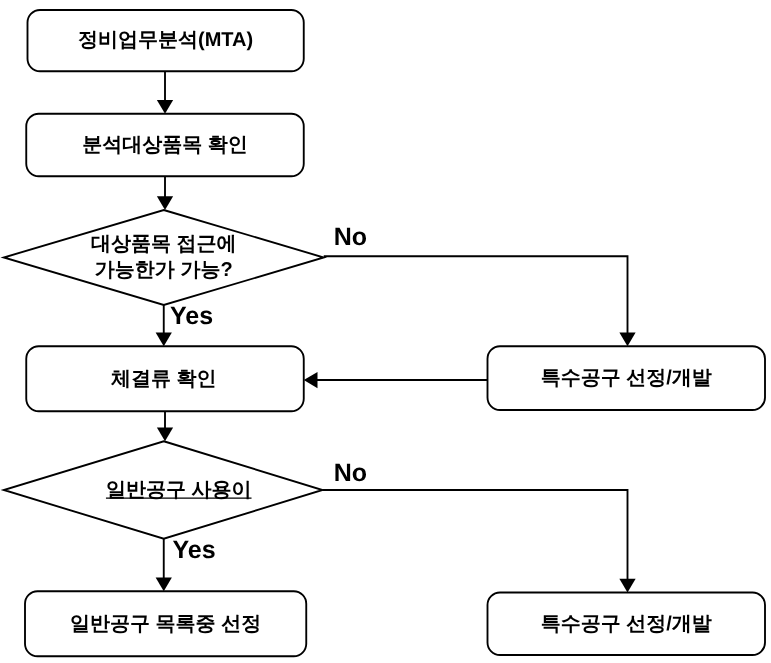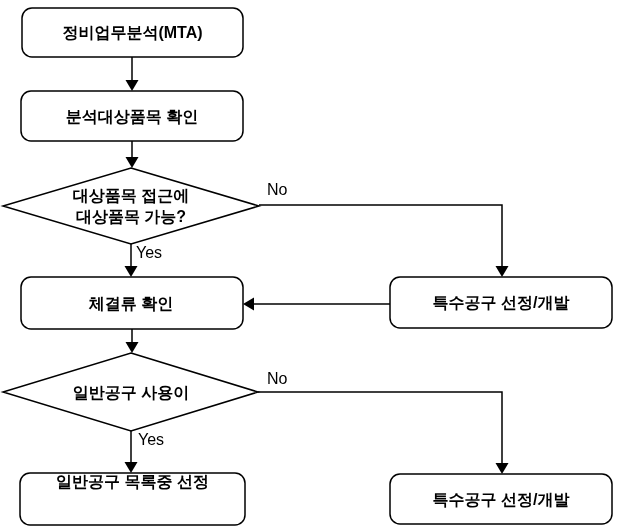--- a/index.html
+++ b/index.html
@@ -41,22 +41,22 @@
     justify-content: center;
     text-align: center;
     font-weight: bold;
     font-size: 16px;
     line-height: 21px;
     white-space: pre;
     pointer-events: none;
   }
   .edge-label {
     position: absolute;
-    font-size: 16px;
-    font-weight: normal;
+    font-size: 20px;
+    font-weight: bold;
     line-height: 18px;
     white-space: pre;
     pointer-events: none;
   }
 </style>
 </head>
 <body>
 
 <div id="stage">
 
@@ -97,32 +97,32 @@
       <rect x="390" y="474" width="222" height="50" rx="10" ry="10"></rect>
     </g>
   </svg>
 
   <div class="node-label" style="left:21px; top:91px; width:222px; height:50px;">분석대상품목 확인</div>
 
   <div class="node-label" style="left:22px; top:8px; width:221px; height:49px;">정비업무분석(MTA)</div>
 
   <div class="diamond-label" style="left:21px; top:185px; width:220px; height:42px;">
     <span>대상품목 접근에</span>
-    <span>대상품목 가능?</span>
+    <span>가능한가 가능?</span>
   </div>
 
   <div class="node-label" style="left:21px; top:277px; width:220px; height:52px;">체결류 확인</div>
 
   <div class="node-label" style="left:390px; top:277px; width:222px; height:51px;">특수공구 선정/개발</div>
 
-  <div class="diamond-label" style="left:21px; top:371px; width:220px; height:42px;">
+  <div class="diamond-label" style="left:33px; top:371px; width:220px; height:42px;text-decoration:underline;">
     <span>일반공구 사용이</span>
   </div>
 
-  <div class="node-label" style="left:20px; top:455px; width:225px; height:52px;">일반공구 목록중 선정</div>
+  <div class="node-label" style="left:20px; top:473px; width:225px; height:52px;">일반공구 목록중 선정</div>
 
   <div class="node-label" style="left:390px; top:474px; width:222px; height:50px;">특수공구 선정/개발</div>
 
   <div class="edge-label" style="left:267px; top:181px;">No</div>
 
   <div class="edge-label" style="left:136px; top:244px;">Yes</div>
 
   <div class="edge-label" style="left:267px; top:370px;">No</div>
 
   <div class="edge-label" style="left:138px; top:431px;">Yes</div>

